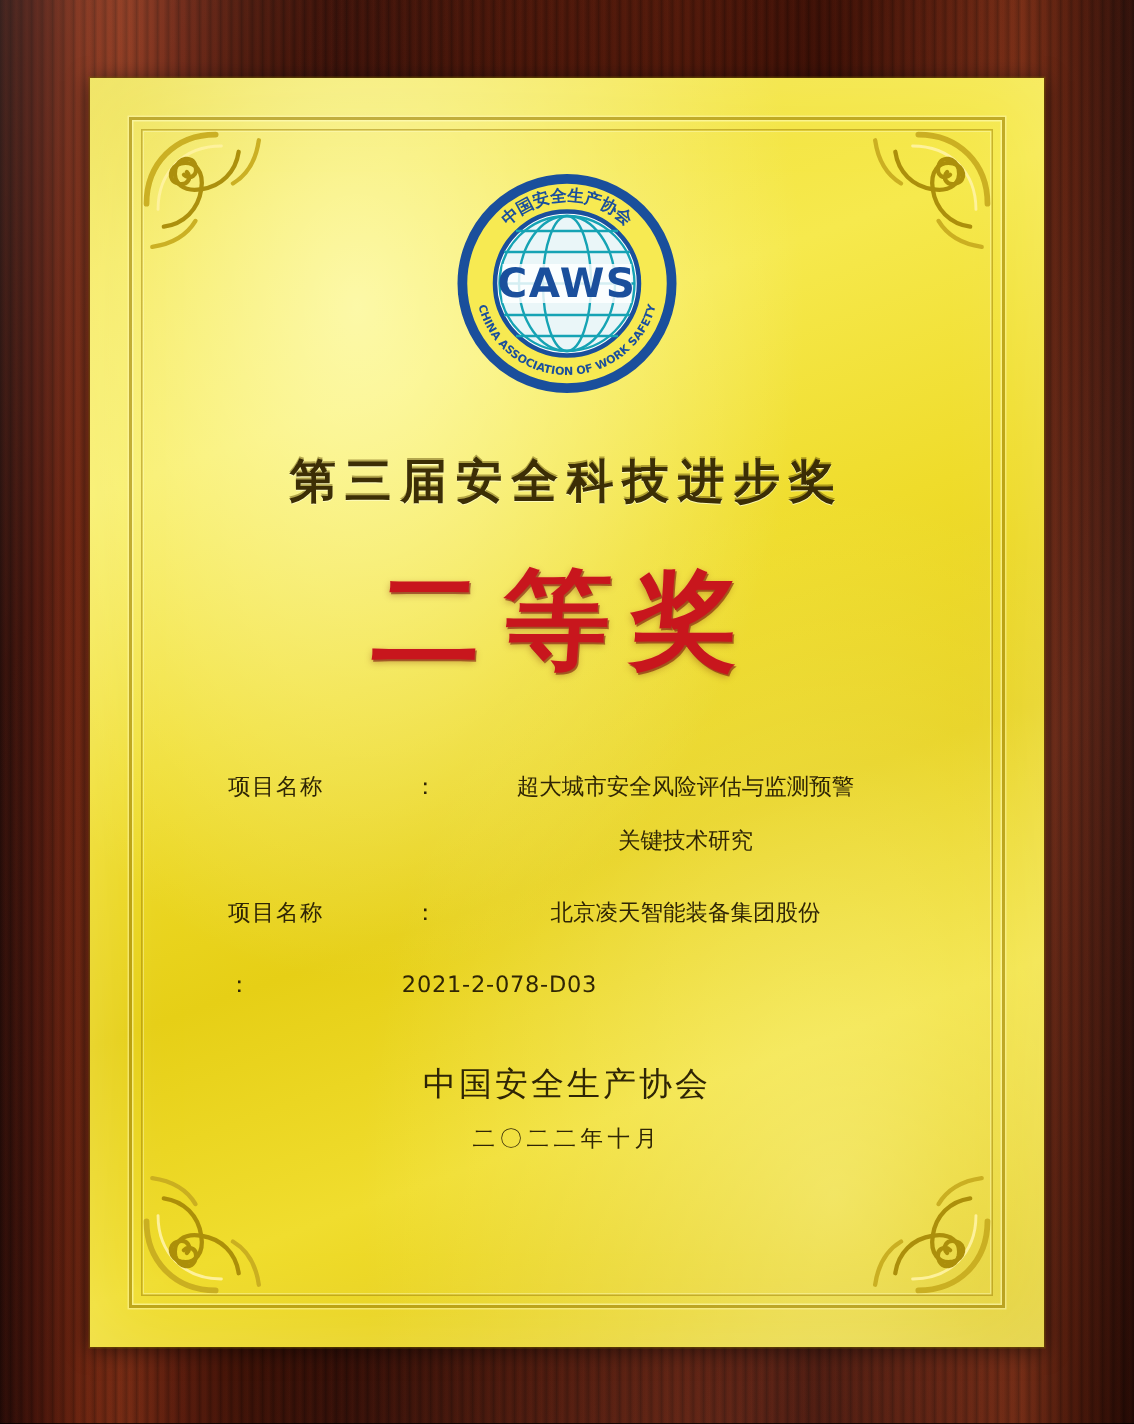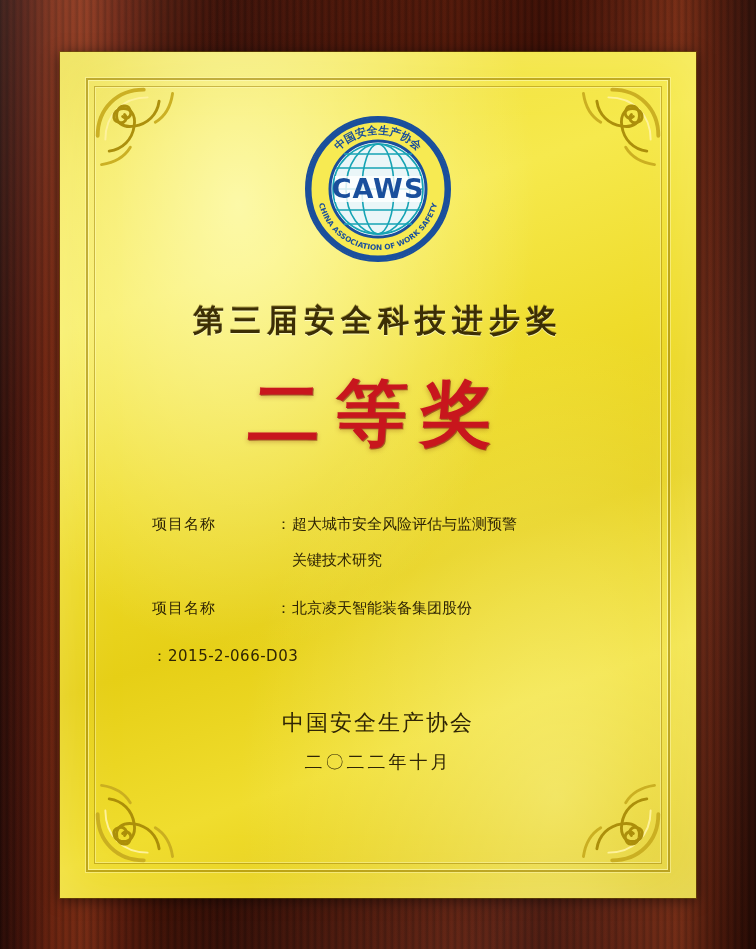--- a/index.html
+++ b/index.html
@@ -188,20 +188,21 @@
   .field-label.spaced {
     letter-spacing: 1px;
   }
   .field-colon {
     width: 16px;
     flex: 0 0 16px;
   }
   .field-value {
     flex: 1;
     max-width: 330px;
+    text-align: center;
   }
   .field-value .cont {
     display: block;
   }
   .field-value.mono {
     font-family: "DejaVu Sans", "Liberation Sans", sans-serif;
     letter-spacing: 0.5px;
   }
   .field-gap { height: 12px; }
 
@@ -212,21 +213,21 @@
     width: 100%;
     color: #2f2505;
     font-family: "DejaVu Sans", "Liberation Sans", sans-serif;
   }
   .footer .org {
     font-size: 22px;
     letter-spacing: 2px;
   }
   .footer .date {
     margin-top: 12px;
-    font-size: 18px;
+    font-size: 15px;
     letter-spacing: 3px;
   }
 </style>
 </head>
 <body>
 
 <div class="plaque">
   <div class="plaque-sheen"></div>
 
   <div class="gold-plate">
@@ -335,21 +336,21 @@
           <span class="field-colon">：</span>
           <span class="field-value">
             <span class="cont">北京凌天智能装备集团股份</span>
           </span>
         </div>
 
         <div class="field-gap"></div>
 
         <div class="field-row">
           <span class="field-colon">：</span>
-          <span class="field-value mono">2015-2-066-D03</span>
+          <span class="field-value mono">2021-2-078-D03</span>
         </div>
 
       </div>
 
       <div class="footer">
         <div class="org">中国安全生产协会</div>
         <div class="date">二〇二二年十月</div>
       </div>
 
     </div>

